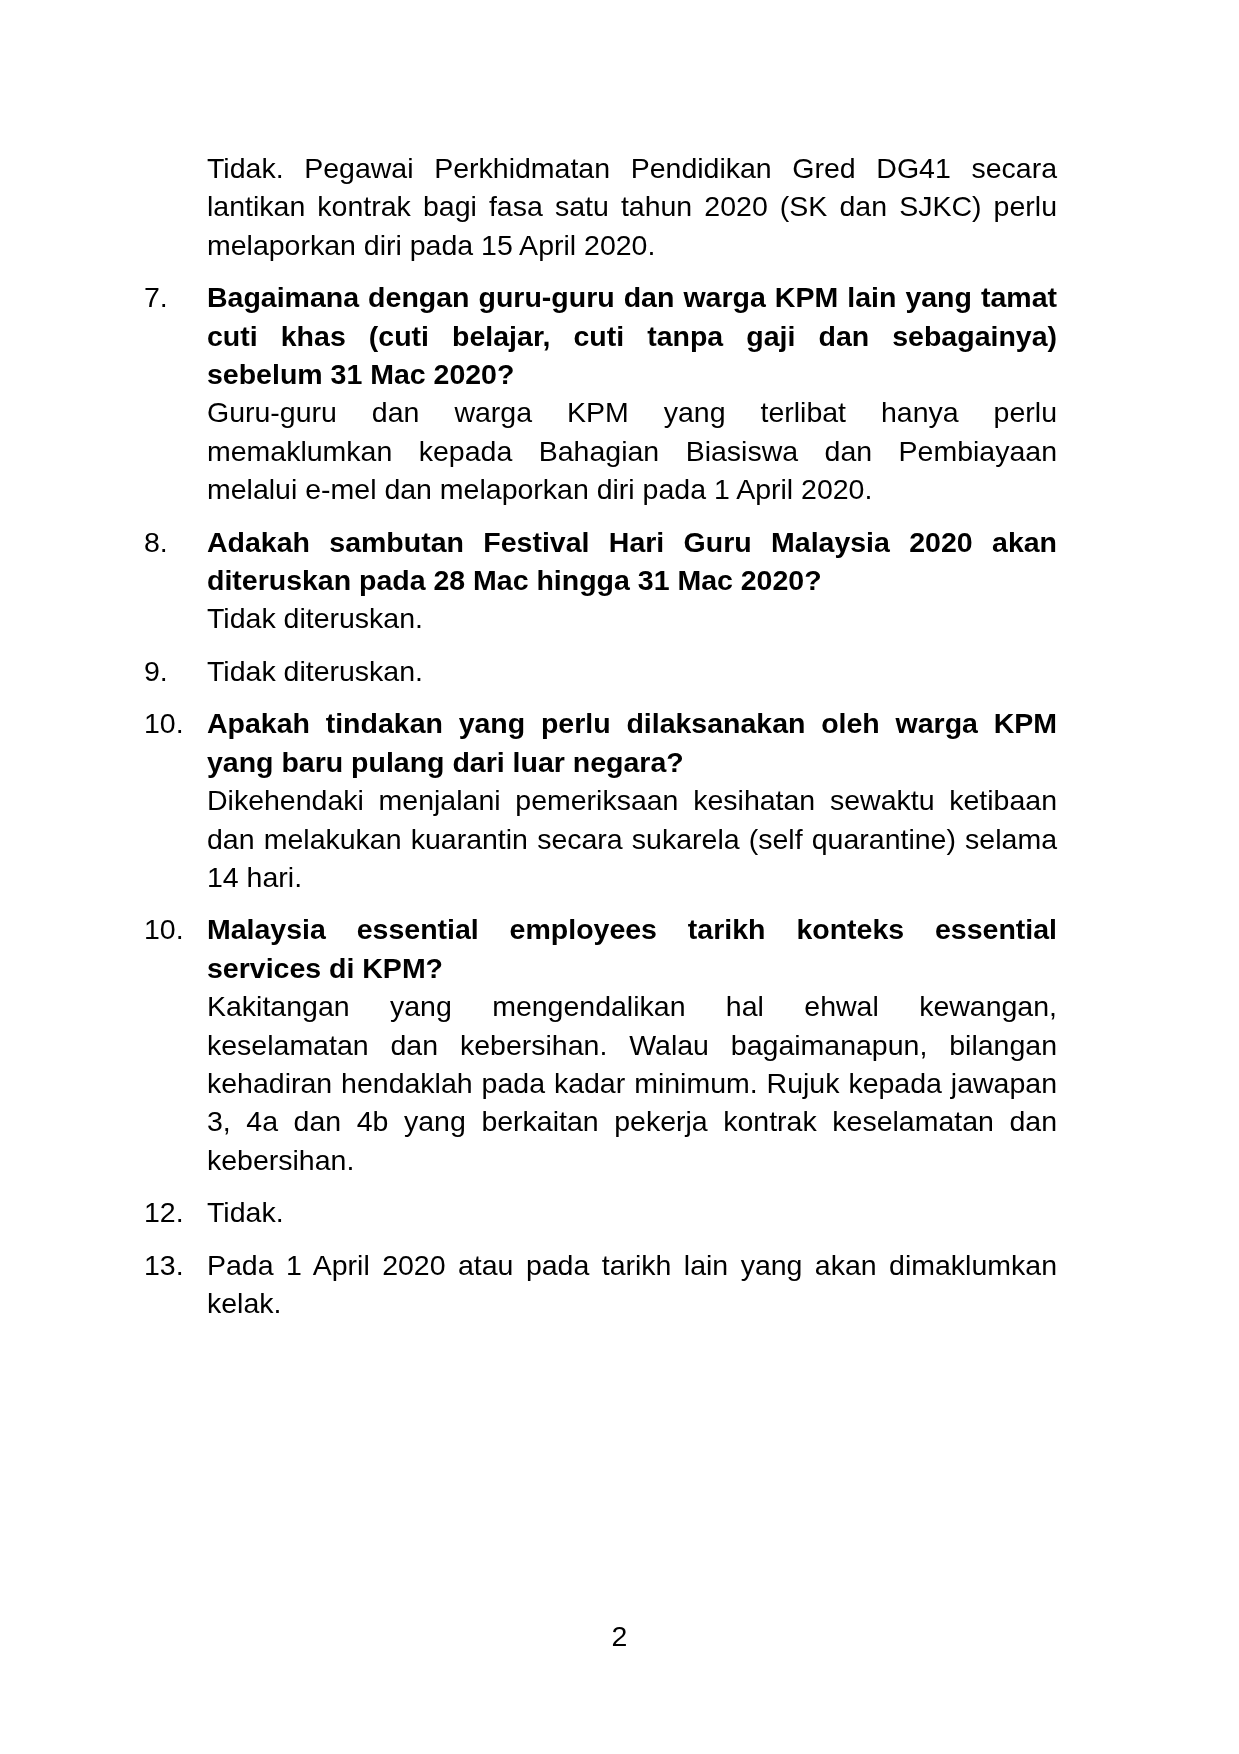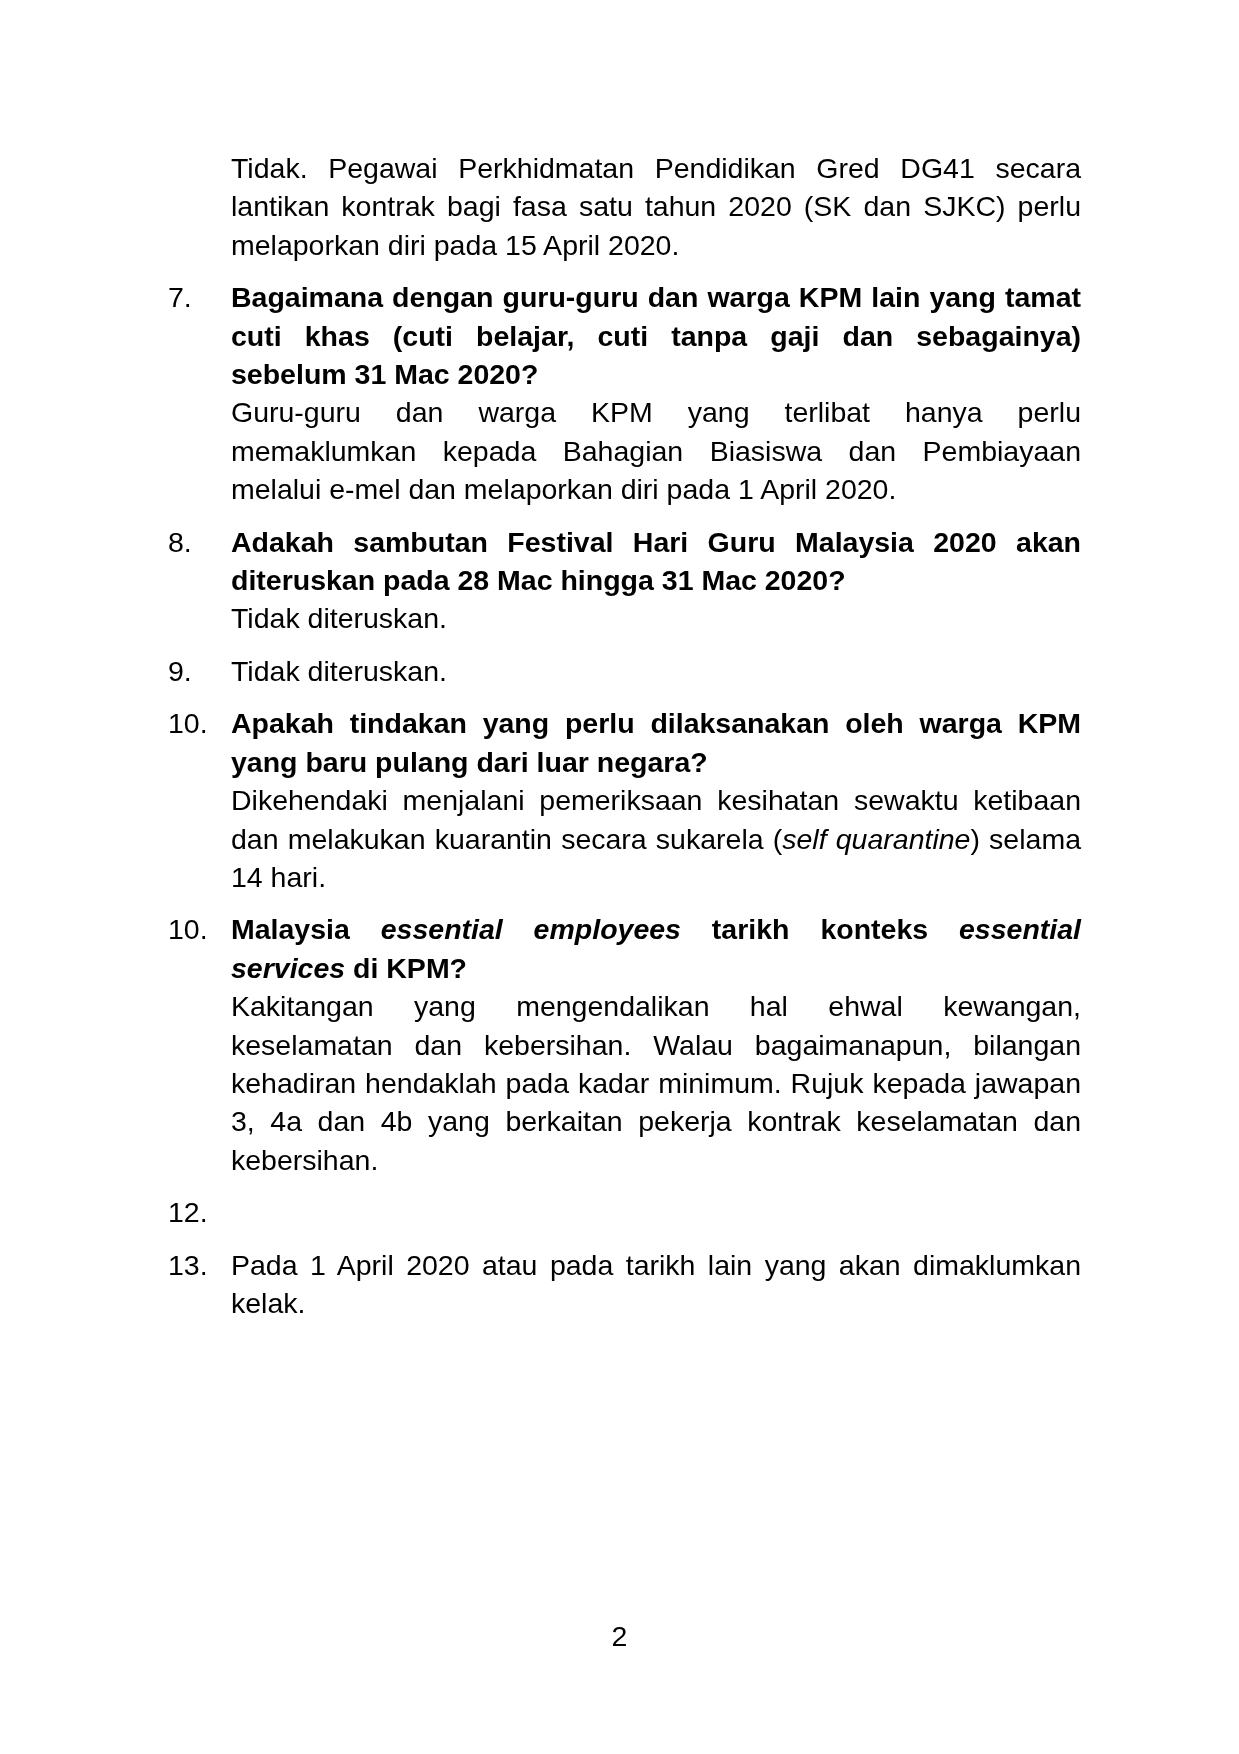--- a/index.html
+++ b/index.html
@@ -9,21 +9,21 @@
   }
   body {
     width: 1239px;
     height: 1754px;
     position: relative;
     font-family: "Liberation Sans", "DejaVu Sans", sans-serif;
     color: #000000;
   }
   .doc {
     position: absolute;
-    left: 168px;
+    left: 144px;
     top: 149px;
     width: 913px;
     font-size: 28.5px;
     line-height: 38.4px;
   }
   .item {
     display: flex;
     align-items: flex-start;
     margin-top: 14px;
   }
@@ -40,21 +40,20 @@
   }
   p.q, p.a {
     margin: 0;
     padding: 0;
     text-align: justify;
   }
   p.q {
     font-weight: bold;
   }
   .it {
-    font-style: italic;
   }
   .page-number {
     position: absolute;
     top: 1617px;
     left: 0;
     width: 100%;
     text-align: center;
     font-size: 28.5px;
     line-height: 38.4px;
   }
@@ -106,20 +105,21 @@
     <div class="num">10.</div>
     <div class="body">
       <p class="q"><span>Malaysia </span><span class="it">essential employees</span><span> tarikh konteks </span><span class="it">essential services</span><span> di KPM?</span></p>
       <p class="a"><span>Kakitangan yang mengendalikan hal ehwal kewangan, keselamatan dan kebersihan. Walau bagaimanapun, bilangan kehadiran hendaklah pada kadar minimum. Rujuk kepada jawapan 3, 4a dan 4b yang berkaitan pekerja kontrak keselamatan dan kebersihan.</span></p>
     </div>
   </div>
 
   <div class="item">
     <div class="num">12.</div>
     <div class="body">
+      <p class="a"><span>Tidak.</span></p>
     </div>
   </div>
 
   <div class="item">
     <div class="num">13.</div>
     <div class="body">
       <p class="a"><span>Pada 1 April 2020 atau pada tarikh lain yang akan dimaklumkan kelak.</span></p>
     </div>
   </div>
 

